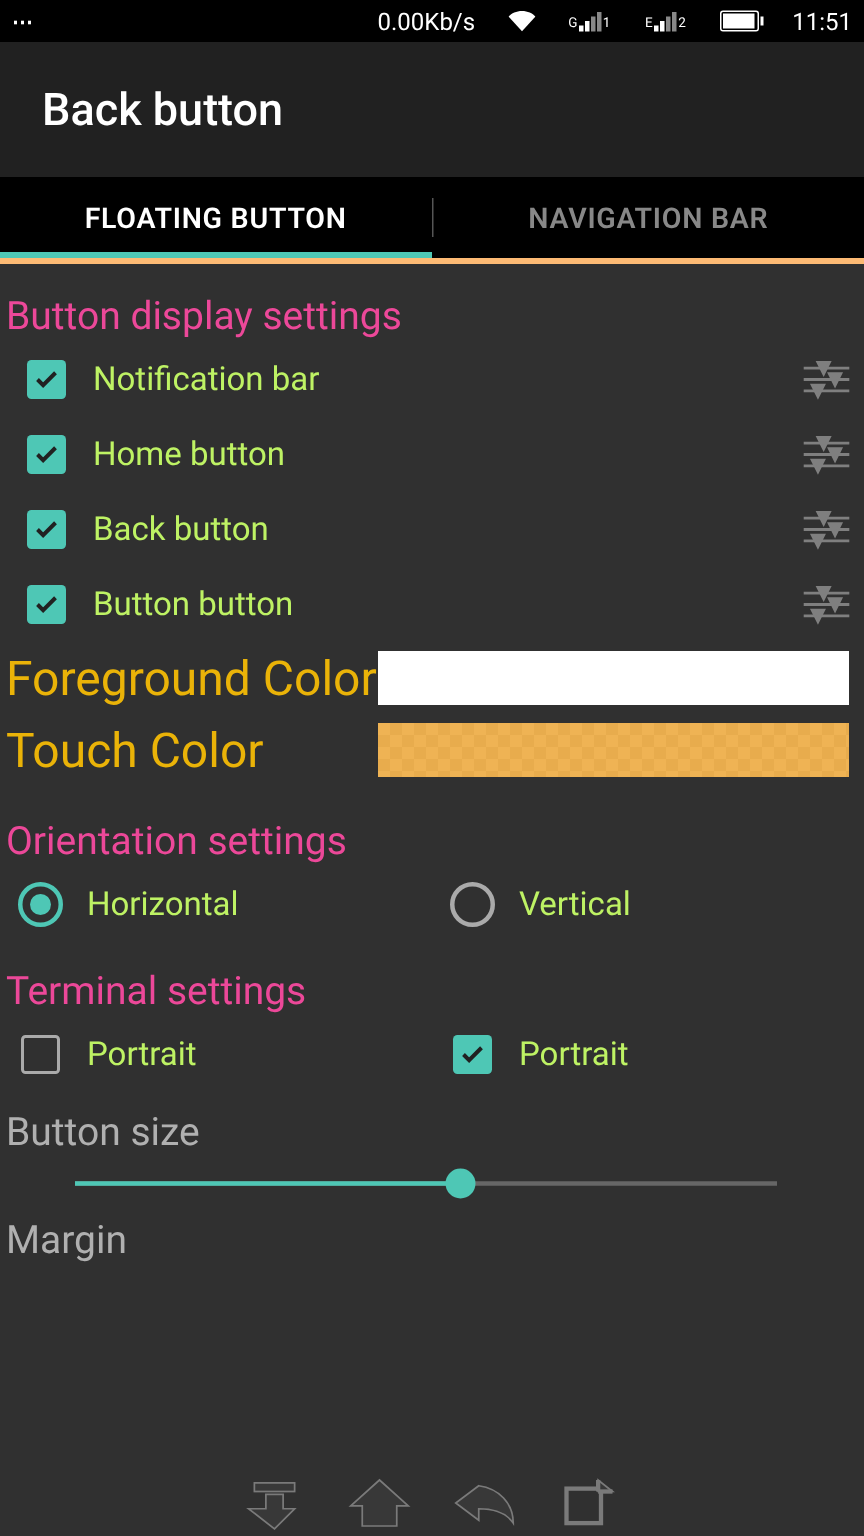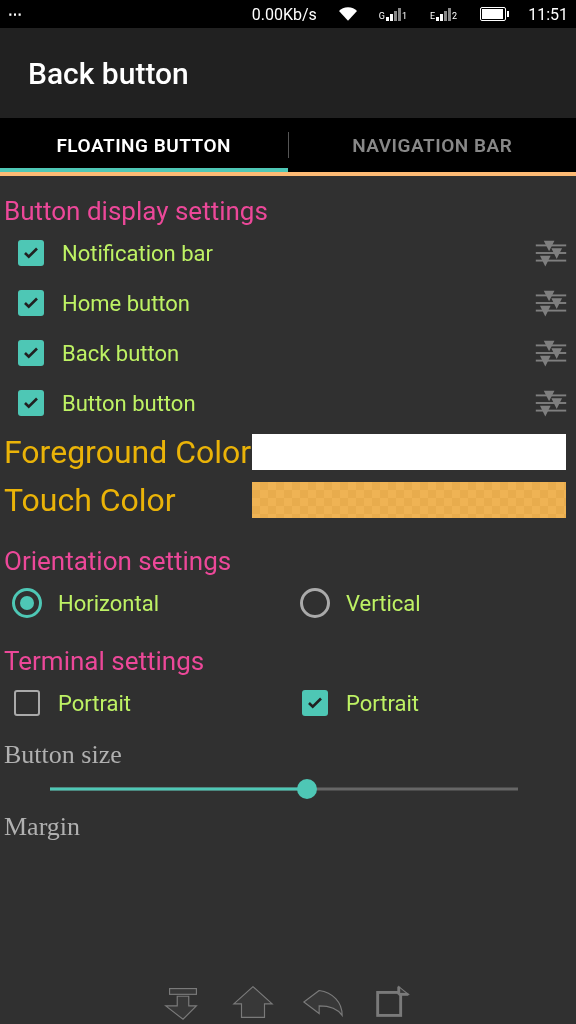--- a/index.html
+++ b/index.html
@@ -127,21 +127,21 @@
   .radio {
     width:30px;height:30px;border:3px solid #aaa;border-radius:50%;
     display:flex;align-items:center;justify-content:center;margin:0 16px 0 12px;
     flex-shrink:0;
   }
   .radio.selected { border-color:#4ec7b5; }
   .radio.selected::after{content:"";width:14px;height:14px;background:#4ec7b5;border-radius:50%;}
   .orient-row { display:flex;align-items:flex-end; }
   .orient-row .half{ flex:1; display:flex; align-items:center; min-height:50px;}
 
-  .slider-block { padding: 2px 20px 0 4px; font-family: Liberation Serif, serif; }
+  .slider-block { padding: 2px 20px 0 4px; }
   .slider-label { font-size:26px; color:#b0b0b0; margin-bottom:4px;}
   .slider {
     position:relative; height:30px; margin:0 38px 6px 46px;
   }
   .slider .track-bg{
     position:absolute; top:50%; left:0; right:0; height:3px; background:#666; transform:translateY(-50%);
   }
   .slider .track-fill{
     position:absolute; top:50%; left:0; height:3px; background:#4ec7b5; transform:translateY(-50%);
   }

